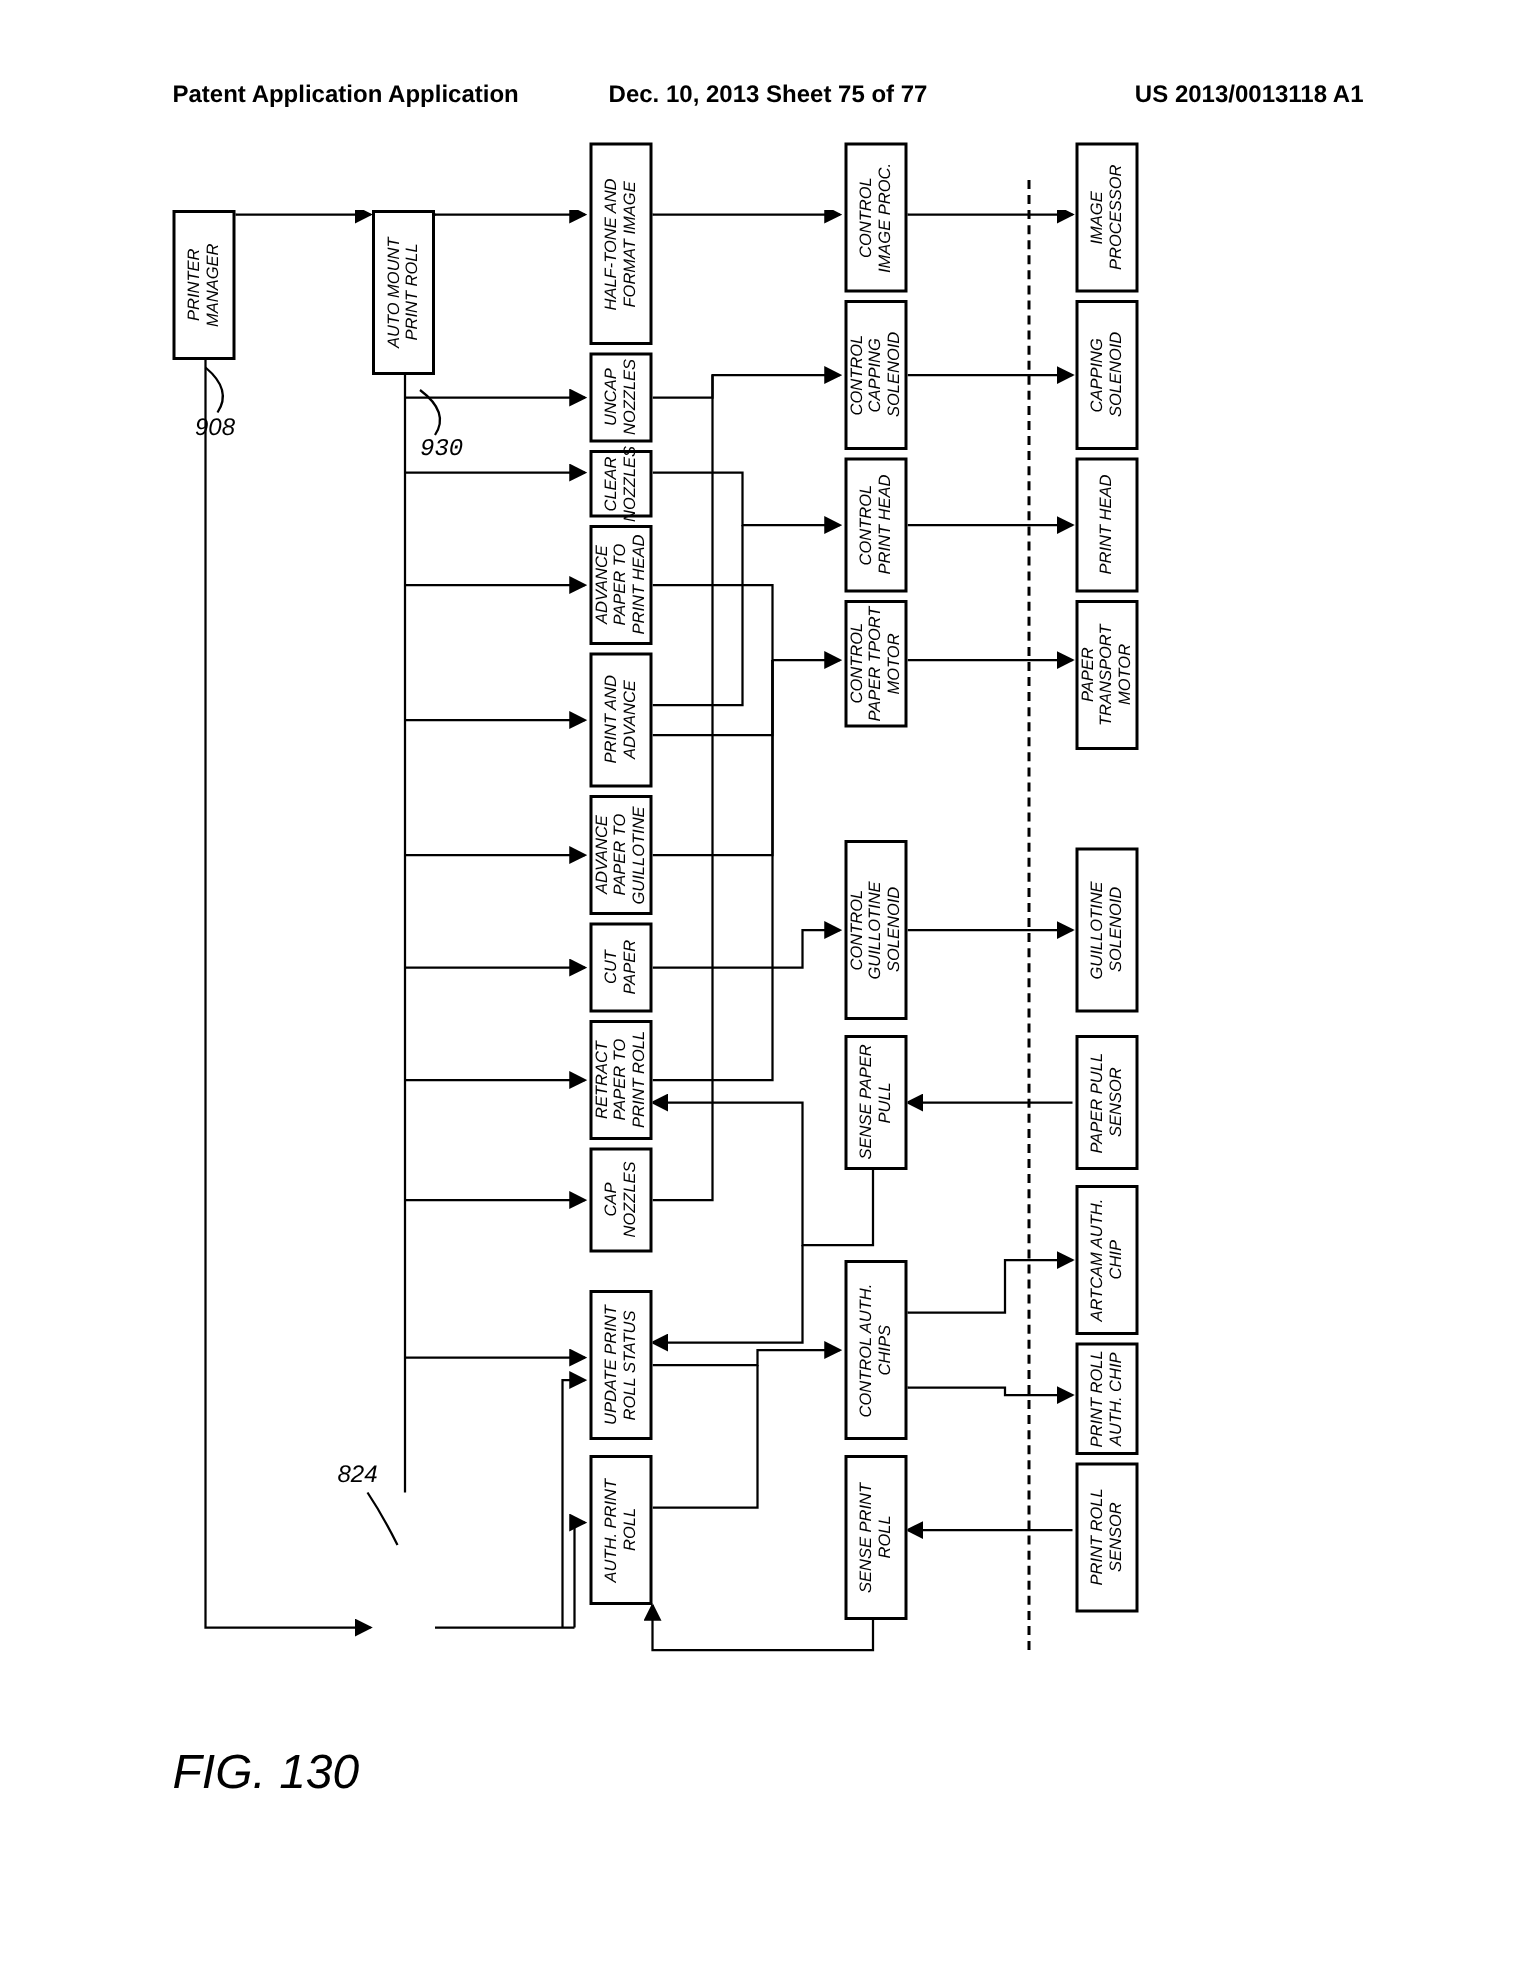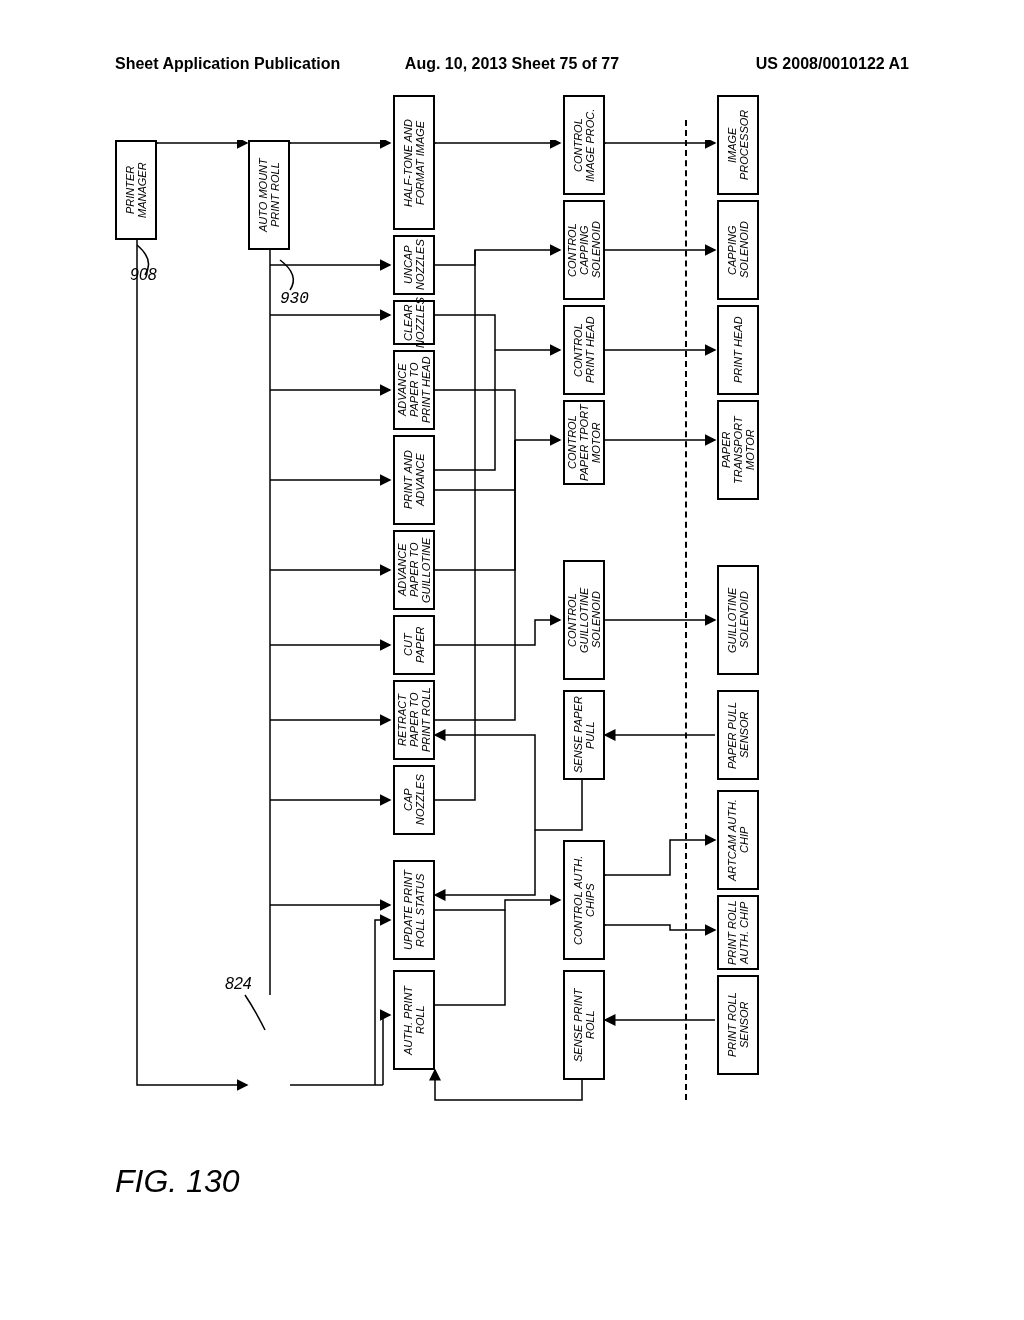--- a/index.html
+++ b/index.html
@@ -86,23 +86,23 @@
       fill: none;
     }
     svg marker polygon {
       fill: #000;
     }
   </style>
 </head>
 <body>
 
 <div class="header">
-  <span>Sheet Application Publication</span>
-  <span class="header-center">Aug. 10, 2013  Sheet 75 of 77</span>
-  <span>US 2008/0010122 A1</span>
+  <span>Patent Application Application</span>
+  <span class="header-center">Dec. 10, 2013  Sheet 75 of 77</span>
+  <span>US 2013/0013118 A1</span>
 </div>
 
 <div class="diagram-area">
 
   <svg class="connections">
     <defs>
       <marker id="arrow" markerWidth="8" markerHeight="8" refX="7" refY="4" orient="auto">
         <polygon points="0 0, 8 4, 0 8"></polygon>
       </marker>
     </defs>
@@ -200,18 +200,18 @@
   <div class="box vbox" style="left:602px; top:-45px; width:42px; height:100px;">IMAGE PROCESSOR</div>
   <div class="box vbox" style="left:602px; top:60px; width:42px; height:100px;">CAPPING SOLENOID</div>
   <div class="box vbox" style="left:602px; top:165px; width:42px; height:90px;">PRINT HEAD</div>
   <div class="box vbox" style="left:602px; top:260px; width:42px; height:100px;">PAPER TRANSPORT MOTOR</div>
   <div class="box vbox" style="left:602px; top:425px; width:42px; height:110px;">GUILLOTINE SOLENOID</div>
   <div class="box vbox" style="left:602px; top:550px; width:42px; height:90px;">PAPER PULL SENSOR</div>
   <div class="box vbox" style="left:602px; top:650px; width:42px; height:100px;">ARTCAM AUTH. CHIP</div>
   <div class="box vbox" style="left:602px; top:755px; width:42px; height:75px;">PRINT ROLL AUTH. CHIP</div>
   <div class="box vbox" style="left:602px; top:835px; width:42px; height:100px;">PRINT ROLL SENSOR</div>
 
-  <div class="ref-num" style="left:15px; top:126px;font-style:italic;">908</div>
+  <div class="ref-num" style="left:15px; top:137px;font-style:italic;">908</div>
   <div class="ref-num" style="left:165px; top:150px;font-family:Liberation Mono, monospace;">930</div>
   <div class="ref-num" style="left:110px; top:835px;">824</div>
 
   <div class="fig-label">FIG. 130</div>
 </div>
 
 </body></html>

